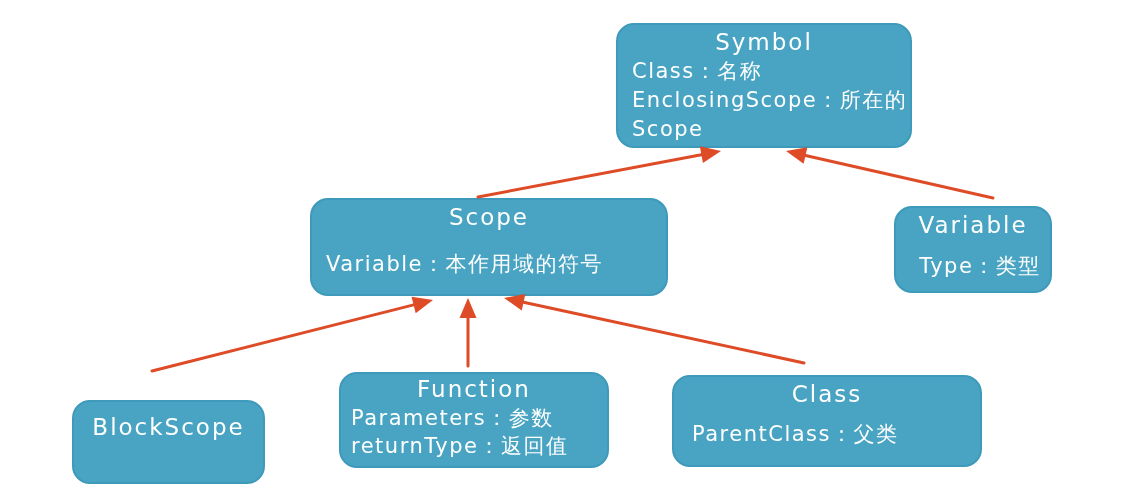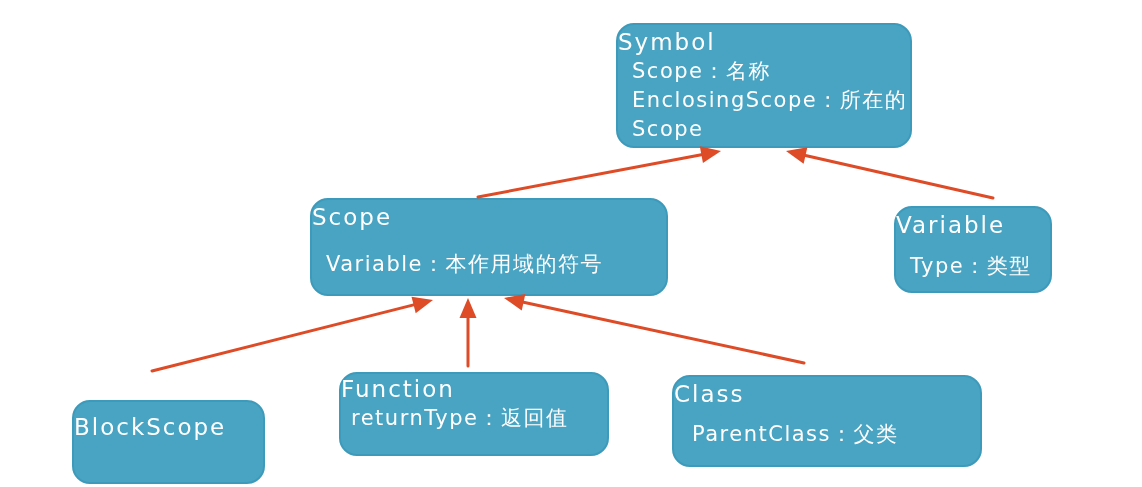--- a/index.html
+++ b/index.html
@@ -13,63 +13,64 @@
   }
   .node {
     position: absolute;
     box-sizing: border-box;
     background: var(--node-fill, #48A4C2);
     border: 2px solid var(--node-border, #3E9ABA);
     border-radius: 18px;
     color: var(--node-text, #ffffff);
   }
   .node .title {
+    text-align: center;
     font-size: 23px;
     letter-spacing: 2px;
     padding-top: 4px;
     white-space: nowrap;
   }
   .node .lines { margin-top: 2px; }
   .node .line {
     font-size: 21px;
     letter-spacing: 1.5px;
     line-height: 29px;
     padding-left: 14px;
     white-space: nowrap;
   }
   
   #node-symbol     { left: 616px; top: 23px;  width: 296px; height: 125px; }
   #node-scope      { left: 310px; top: 198px; width: 358px; height: 98px;  }
   #node-scope .lines    { margin-top: 20px; }
   #node-variable   { left: 894px; top: 206px; width: 158px; height: 87px;  }
-  #node-variable .lines { margin-top: 14px; }
+  #node-variable .lines { margin-top: 14px; text-align: center; }
   #node-blockscope { left: 72px;  top: 372px; width: 193px; height: 84px; margin-top: 28px;  }
   #node-blockscope .title { padding-top: 12px; }
-  #node-function   { left: 339px; top: 372px; width: 270px; height: 84px;  }
+  #node-function   { left: 339px; top: 372px; width: 270px; height: 96px;  }
   #node-function .title { padding-top: 2px; }
   #node-function .line  { line-height: 28px; padding-left: 10px; }
   #node-class      { left: 672px; top: 375px; width: 310px; height: 92px;  }
   #node-class .lines    { margin-top: 13px; }
   #node-class .line     { padding-left: 18px; }
   #arrow-layer {
     position: absolute;
     left: 0; top: 0;
     width: 1142px; height: 487px;
     pointer-events: none;
   }
 </style>
 </head>
 <body>
 
 <div id="stage" style="--bg: #ffffff; --node-fill: #48A4C2; --node-border: #3E9ABA; --node-text: #ffffff;">
 
   <div class="node" id="node-symbol">
     <div class="title">Symbol</div>
     <div class="lines">
-      <div class="line">Scope：名称</div>
+      <div class="line">Class：名称</div>
       <div class="line">EnclosingScope：所在的</div>
       <div class="line">Scope</div>
     </div>
   </div>
 
   <div class="node" id="node-scope">
     <div class="title">Scope</div>
     <div class="lines">
       <div class="line">Variable：本作用域的符号</div>
     </div>
@@ -82,20 +83,21 @@
     </div>
   </div>
 
   <div class="node" id="node-blockscope">
     <div class="title">BlockScope</div>
   </div>
 
   <div class="node" id="node-function">
     <div class="title">Function</div>
     <div class="lines">
+      <div class="line">Parameters：参数</div>
       <div class="line">returnType：返回值</div>
     </div>
   </div>
 
   <div class="node" id="node-class">
     <div class="title">Class</div>
     <div class="lines">
       <div class="line">ParentClass：父类</div>
     </div>
   </div>

